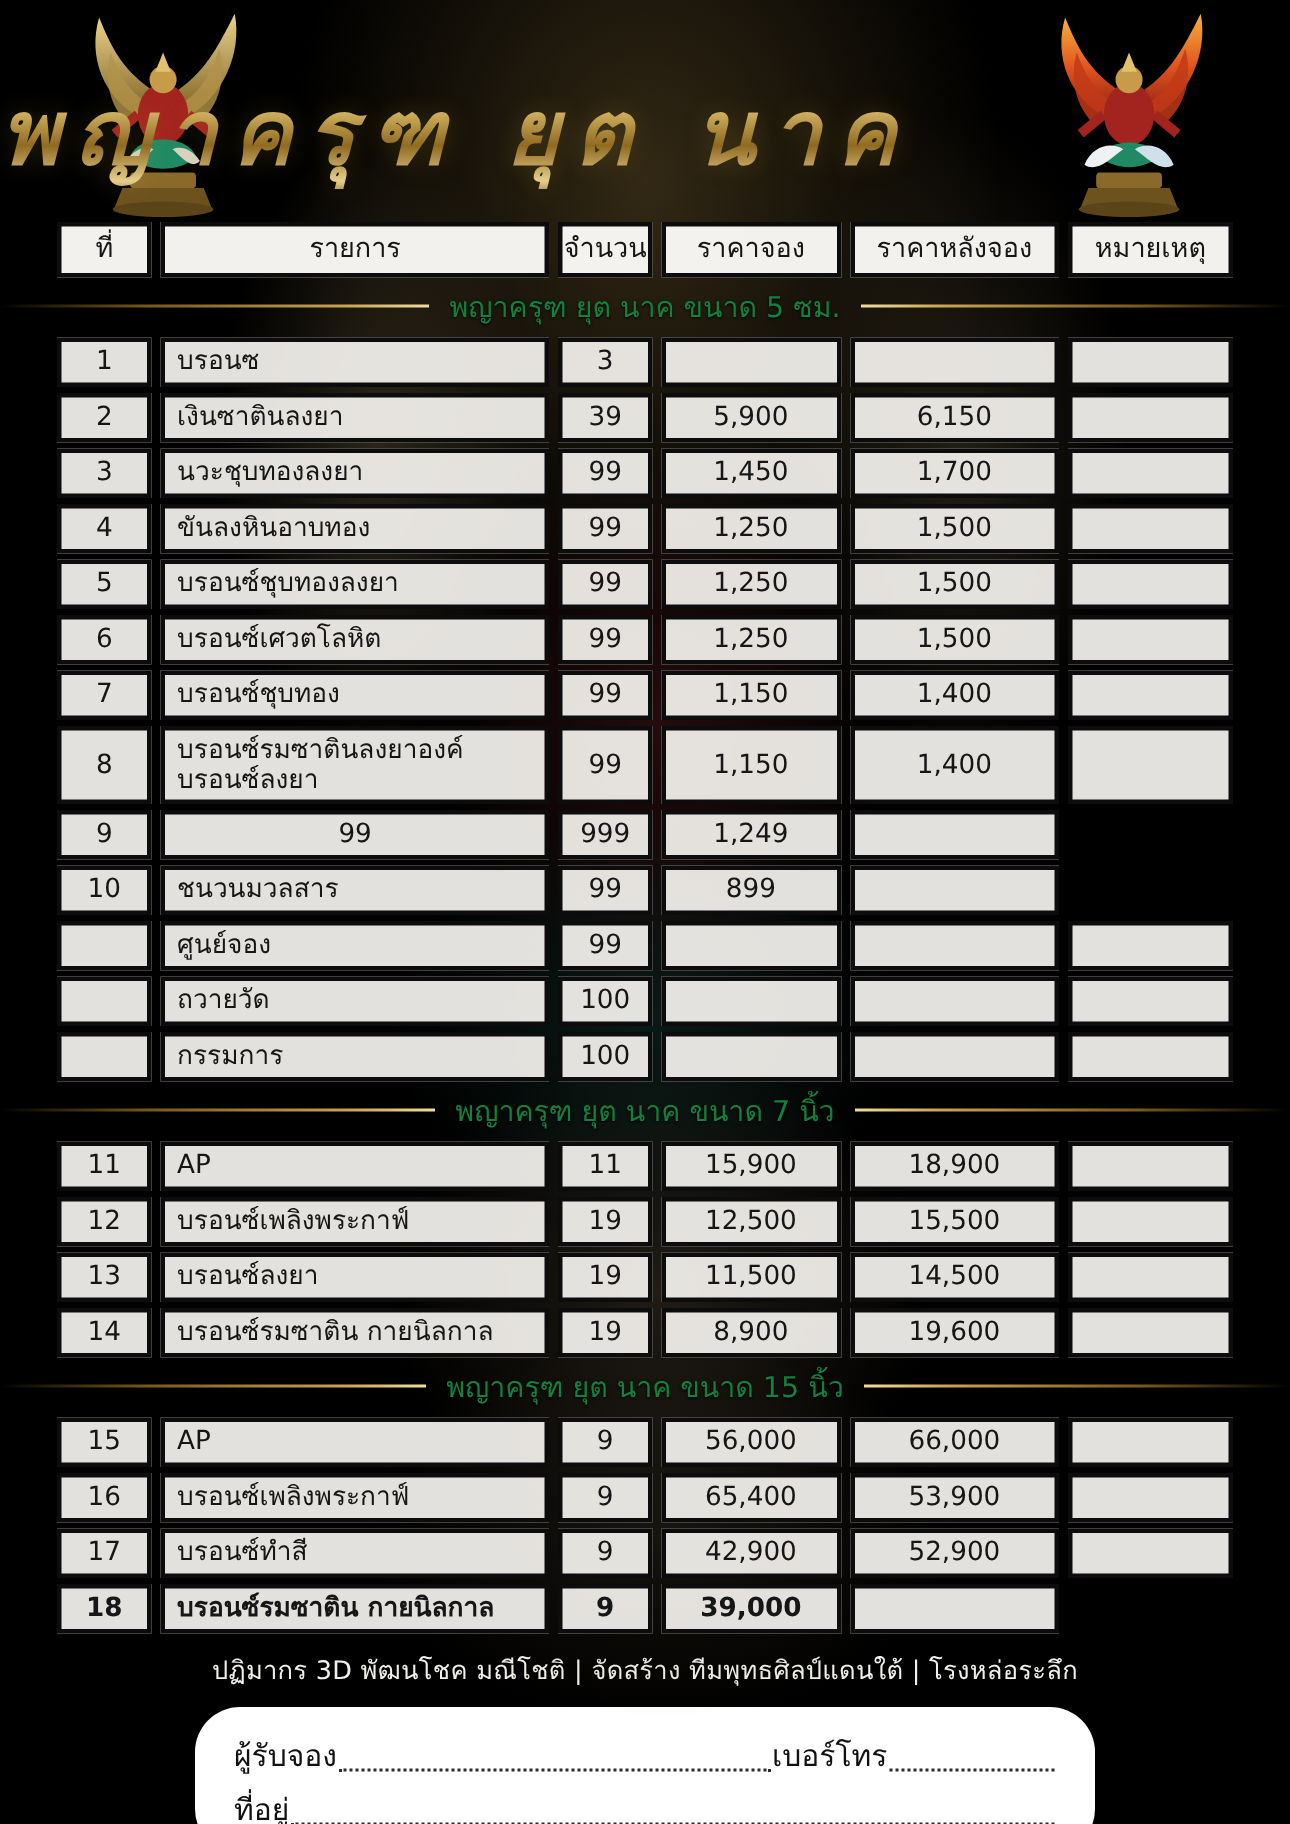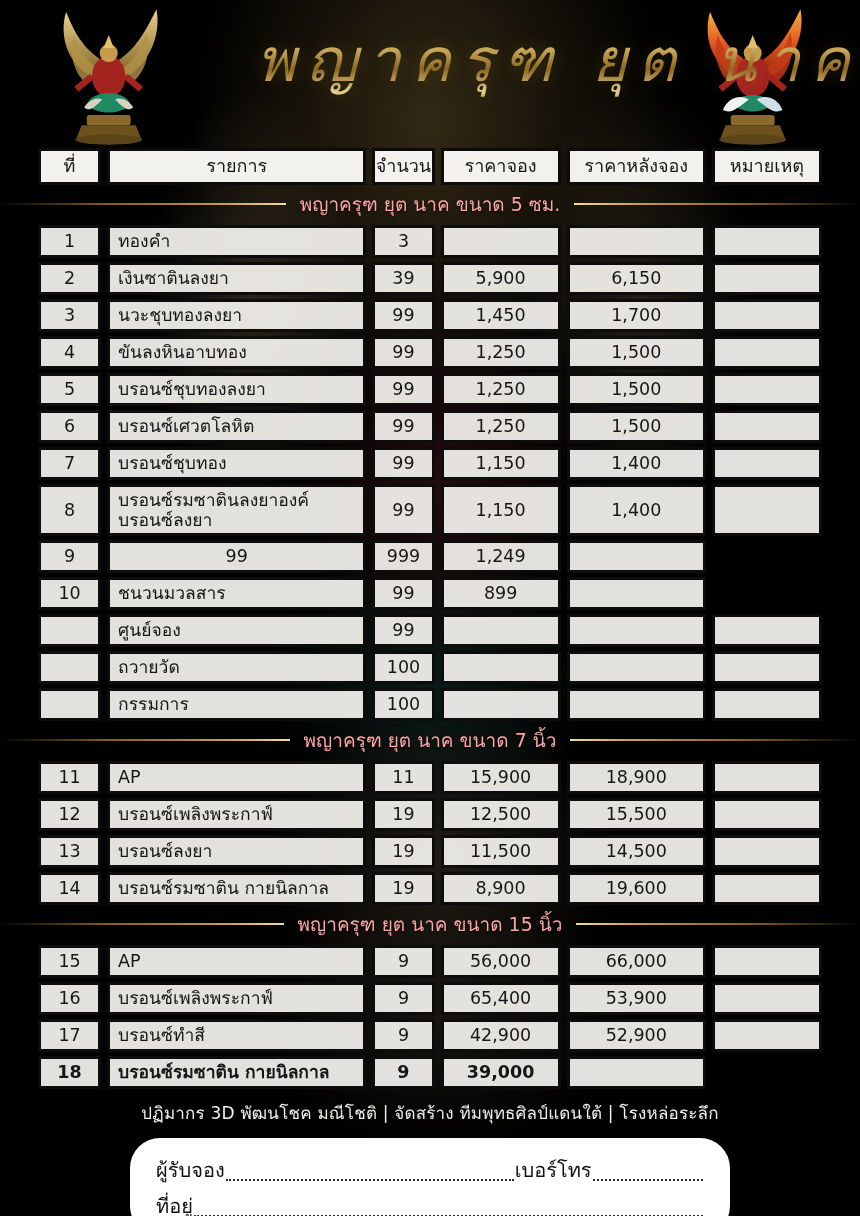--- a/index.html
+++ b/index.html
@@ -19,24 +19,24 @@
       radial-gradient(ellipse 160px 320px at 640px 300px, rgba(110,94,62,.32), transparent 70%),
       radial-gradient(ellipse 220px 260px at 440px 480px, rgba(122,40,40,.30), transparent 70%),
       radial-gradient(ellipse 240px 200px at 430px 680px, rgba(38,96,84,.28), transparent 70%),
       radial-gradient(ellipse 260px 220px at 440px 860px, rgba(150,130,96,.22), transparent 70%),
       radial-gradient(ellipse 280px 180px at 440px 1020px, rgba(120,104,74,.20), transparent 70%);
     pointer-events:none;
   }
   
   .banner{position:relative;height:148px;}
   .main-title{
-    position:absolute;left:0;right:0;top:12px;
-    text-align:right;
+    position:absolute;left:0;right:0;top:40px;
+    text-align:left;
     font-family:"DejaVu Serif",serif;
-    font-weight:normal;font-style:italic;
+    font-weight:bold;font-style:italic;
     font-size:60px;letter-spacing:10px;
     background:linear-gradient(180deg,#f7ecc0 0%,#e4c776 30%,#8a6420 60%,#e8d191 85%,#6d4e16 100%);
     -webkit-background-clip:text;background-clip:text;color:transparent;
     text-shadow:0 0 18px rgba(212,175,55,.18);
   }
   .statue{position:absolute;top:4px;width:140px;height:142px;}
   .statue.left{left:40px;}
   .statue.right{right:36px;}
   
   .sheet{position:relative;width:784px;margin:0 auto;}
@@ -58,21 +58,21 @@
   .grid-row{margin-bottom:4px;}
   .grid-row:last-child{margin-bottom:0;font-weight:bold;}
   .grid-row.tall .cell{min-height:52px;}
   
   .section-head{
     display:flex;align-items:center;
     height:26px;margin:6px 0 8px 0;
     position:relative;left:-38px;width:860px;
   }
   .section-title{
-    color:#fca5a5;font-size:19px;white-space:nowrap;
+    color:#15803d;font-size:19px;white-space:nowrap;
     padding:0 14px;text-shadow:0 1px 2px #000;
   }
   .gline{flex:1;height:2.5px;}
   .gline.l{background:linear-gradient(90deg,rgba(90,62,14,.0),#7a5a1c 35%,#caa24e 80%,#f1dc9c);}
   .gline.r{background:linear-gradient(270deg,rgba(90,62,14,.0),#7a5a1c 35%,#caa24e 80%,#f1dc9c);}
   
   .credit{
     margin-top:10px;text-align:center;
     color:#f2f0ea;font-size:17px;letter-spacing:.2px;
     text-shadow:0 1px 2px #000;
@@ -156,21 +156,21 @@
     <div class="cell">หมายเหตุ</div>
   </div>
   <div id="sections">
       <div class="section-head">
         <div class="gline l"></div>
         <div class="section-title">พญาครุฑ ยุต นาค ขนาด 5 ซม.</div>
         <div class="gline r"></div>
       </div>
       <div class="grid-row">
         <div class="cell">1</div>
-        <div class="cell item">ทองคำ</div>
+        <div class="cell item">บรอนซ</div>
         <div class="cell">3</div>
         <div class="cell"></div>
         <div class="cell"></div>
         <div class="cell"></div>
       </div>
       <div class="grid-row">
         <div class="cell">2</div>
         <div class="cell item">เงินซาตินลงยา</div>
         <div class="cell">39</div>
         <div class="cell">5,900</div>

